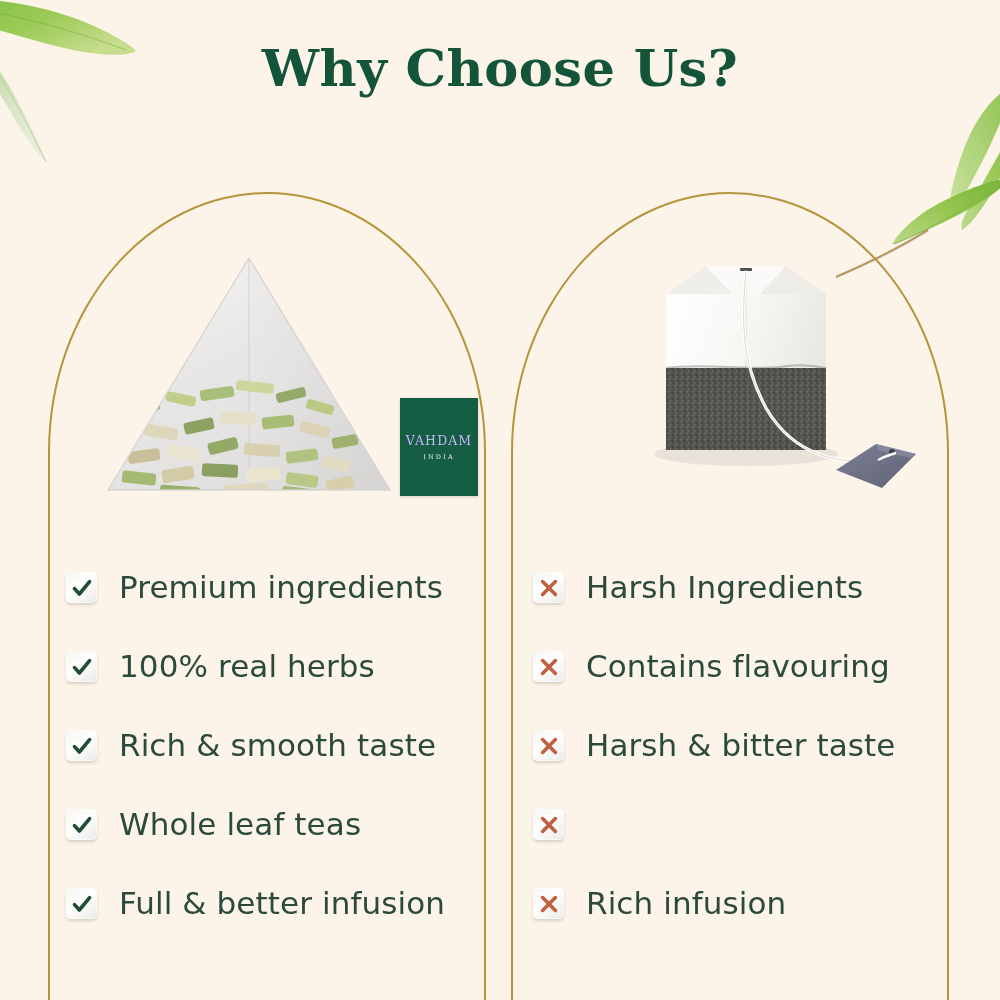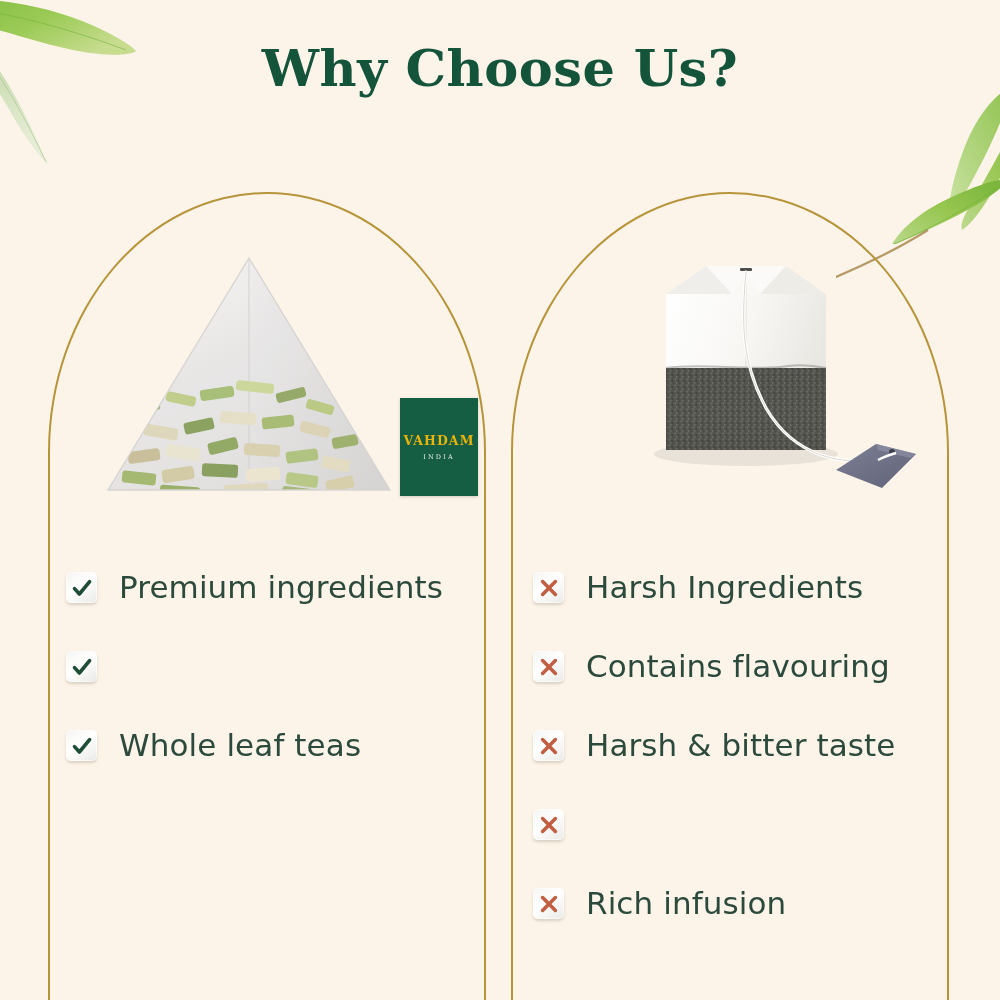--- a/index.html
+++ b/index.html
@@ -84,25 +84,25 @@
     width: 78px;
     height: 98px;
     background: #165e43;
     display: flex;
     flex-direction: column;
     align-items: center;
     justify-content: center;
     box-shadow: 0 1px 3px rgba(0,0,0,0.18);
   }
   .vahdam-name {
-    color: #eab308;
+    color: #c4b5fd;
     font-family: "DejaVu Serif", "Liberation Serif", serif;
     font-size: 12.5px;
     letter-spacing: 1.1px;
-    font-weight: 700;
+    font-weight: 400;
     white-space: nowrap;
   }
   .vahdam-sub {
     color: #e8efe9;
     font-family: "DejaVu Serif", "Liberation Serif", serif;
     font-size: 6.5px;
     letter-spacing: 2.2px;
     margin-top: 5px;
     white-space: nowrap;
   }
@@ -334,29 +334,46 @@
         </svg>
       </span>
       <span class="row-label">Premium ingredients</span>
     </div>
     <div class="row">
       <span class="mark-box">
         <svg width="22" height="22" viewBox="0 0 22 22" aria-hidden="true">
           <path d="M3.5,11.6 L8.4,17 L18.6,4.6" fill="none" stroke="#1f4d36" stroke-width="3.6" stroke-linecap="round" stroke-linejoin="round"></path>
         </svg>
       </span>
+      <span class="row-label">100% real herbs</span>
     </div>
     <div class="row">
       <span class="mark-box">
         <svg width="22" height="22" viewBox="0 0 22 22" aria-hidden="true">
           <path d="M3.5,11.6 L8.4,17 L18.6,4.6" fill="none" stroke="#1f4d36" stroke-width="3.6" stroke-linecap="round" stroke-linejoin="round"></path>
         </svg>
       </span>
+      <span class="row-label">Rich &amp; smooth taste</span>
+    </div>
+    <div class="row">
+      <span class="mark-box">
+        <svg width="22" height="22" viewBox="0 0 22 22" aria-hidden="true">
+          <path d="M3.5,11.6 L8.4,17 L18.6,4.6" fill="none" stroke="#1f4d36" stroke-width="3.6" stroke-linecap="round" stroke-linejoin="round"></path>
+        </svg>
+      </span>
       <span class="row-label">Whole leaf teas</span>
     </div>
+    <div class="row">
+      <span class="mark-box">
+        <svg width="22" height="22" viewBox="0 0 22 22" aria-hidden="true">
+          <path d="M3.5,11.6 L8.4,17 L18.6,4.6" fill="none" stroke="#1f4d36" stroke-width="3.6" stroke-linecap="round" stroke-linejoin="round"></path>
+        </svg>
+      </span>
+      <span class="row-label">Full &amp; better infusion</span>
+    </div>
   </div>
 
   <div class="list list-right">
     <div class="row">
       <span class="mark-box">
         <svg width="22" height="22" viewBox="0 0 22 22" aria-hidden="true">
           <path d="M4.6,4.6 L17.4,17.4 M17.4,4.6 L4.6,17.4" fill="none" stroke="#c05f41" stroke-width="3.6" stroke-linecap="round"></path>
         </svg>
       </span>
       <span class="row-label">Harsh Ingredients</span>

